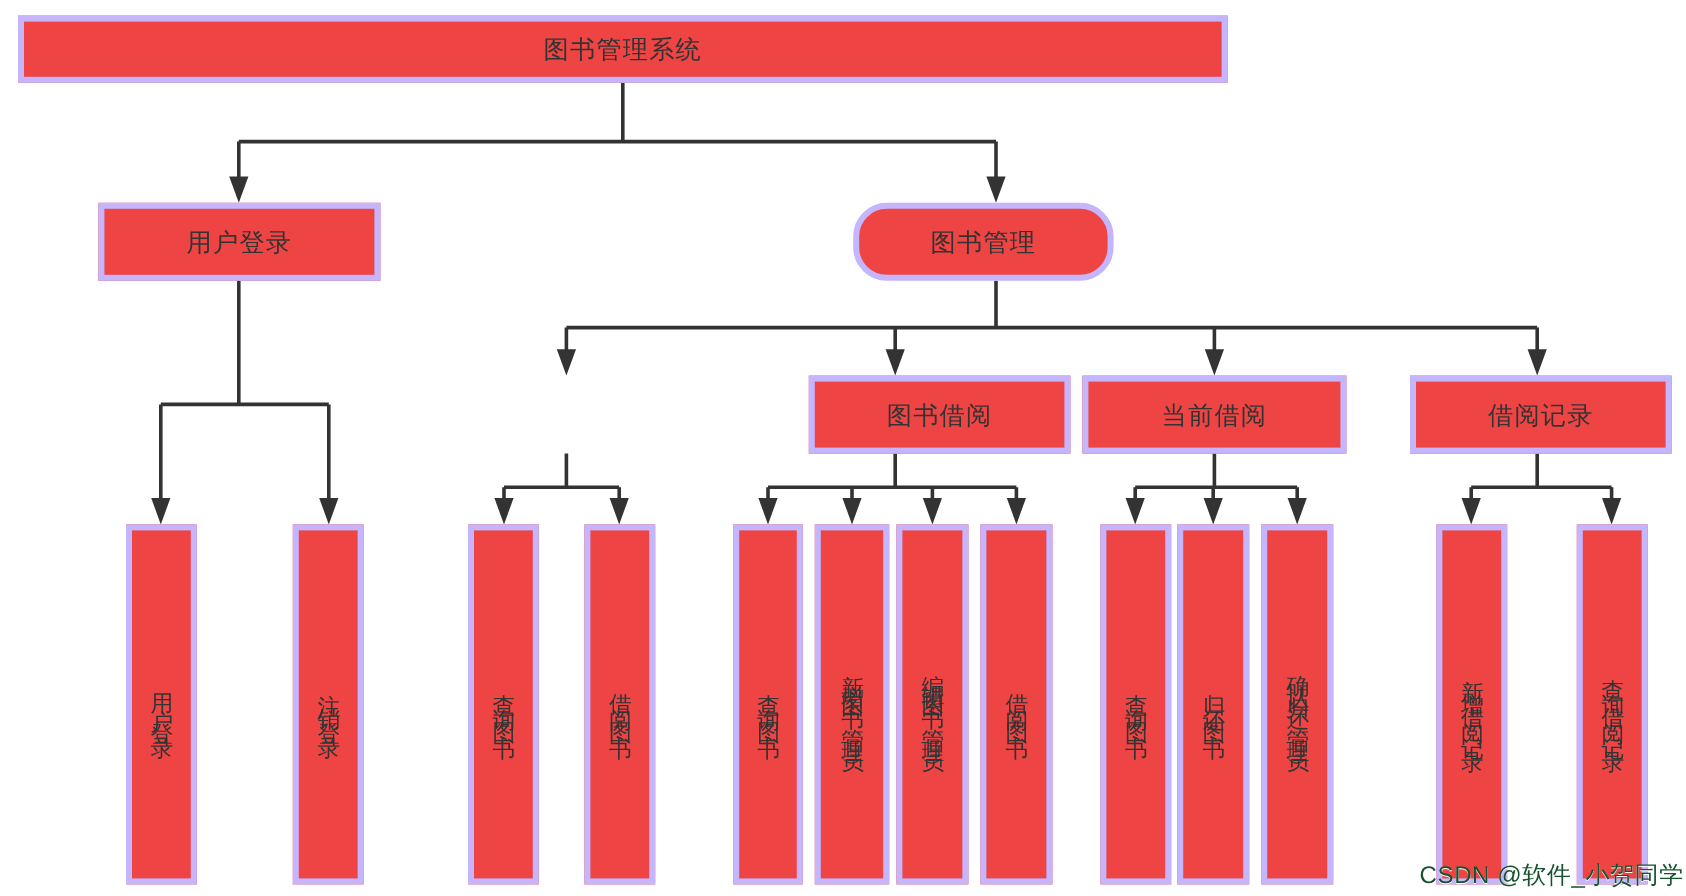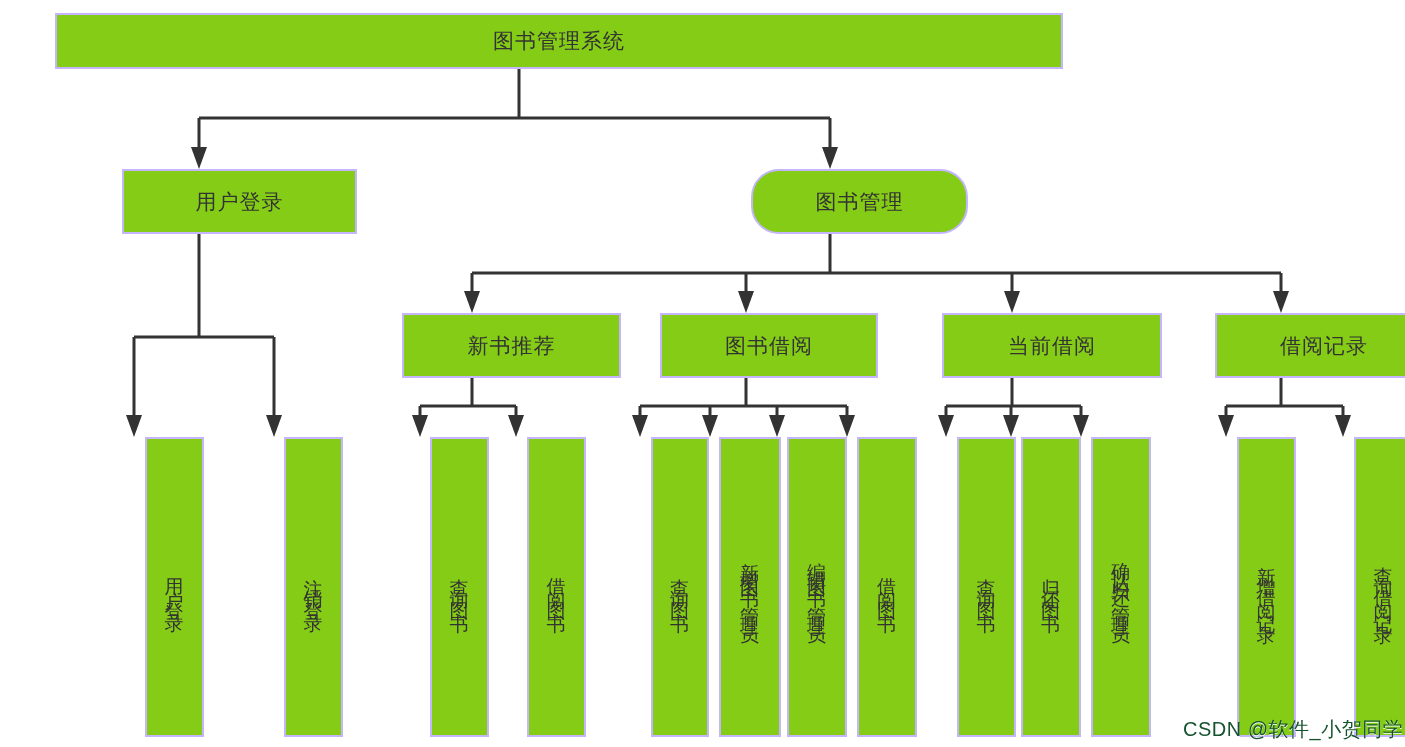--- a/index.html
+++ b/index.html
@@ -7,28 +7,27 @@
     position:relative;
     width:1405px; height:747px;
     background:#ffffff;
     font-family:"Liberation Sans","DejaVu Sans",sans-serif;
     overflow:hidden;
   }
   .connectors { position:absolute; left:0; top:0; z-index:1; }
   .node {
     position:absolute;
     box-sizing:border-box;
-    border:2px solid #c4b5fd;
-    background:#84cc16;
+    border:5px solid #c4b5fd;
+    background:#ef4444;
     display:flex; align-items:center; justify-content:center;
     color:#333333;
     font-size:21px;
     letter-spacing:1px;
     z-index:2;
-    margin-left:40px;
   }
   .vnode {
     writing-mode:vertical-lr;
     text-orientation:mixed;
     font-size:19px;
     letter-spacing:12px;
     line-height:1;
     padding:10px 0;
   }
   .vnode.long { letter-spacing:9px; }
@@ -86,22 +85,21 @@
       <polygon points="1218,415 1234,415 1226,437"></polygon>
       <polygon points="1335,415 1351,415 1343,437"></polygon>
     </g>
   </svg>
 
   <div class="node" style="left:15px; top:13px; width:1008px; height:56px;">图书管理系统</div>
 
   <div class="node" style="left:82px; top:169px; width:235px; height:65px;">用户登录</div>
   <div class="node" style="left:711px; top:169px; width:217px; height:65px;border-radius:28px;">图书管理</div>
 
-  <div class="node" style="left:362px; top:313px; width:219px; height:65px;">新书推荐</div>
-  <div class="node" style="left:620px; top:313px; width:218px; height:65px;font-family:Liberation Serif, serif;">图书借阅</div>
+  <div class="node" style="left:674px; top:313px; width:218px; height:65px;font-family:Liberation Serif, serif;">图书借阅</div>
   <div class="node" style="left:902px; top:313px; width:220px; height:65px;">当前借阅</div>
   <div class="node" style="left:1175px; top:313px; width:218px; height:65px;font-family:Liberation Serif, serif;">借阅记录</div>
 
   <div class="node vnode" style="left:105px; top:437px; width:59px; height:300px;">用户登录</div>
   <div class="node vnode" style="left:244px; top:437px; width:59px; height:300px;">注销登录</div>
 
   <div class="node vnode" style="left:390px; top:437px; width:59px; height:300px;">查询图书</div>
   <div class="node vnode" style="left:487px; top:437px; width:59px; height:300px;">借阅图书</div>
 
   <div class="node vnode" style="left:611px; top:437px; width:58px; height:300px;">查询图书</div>

